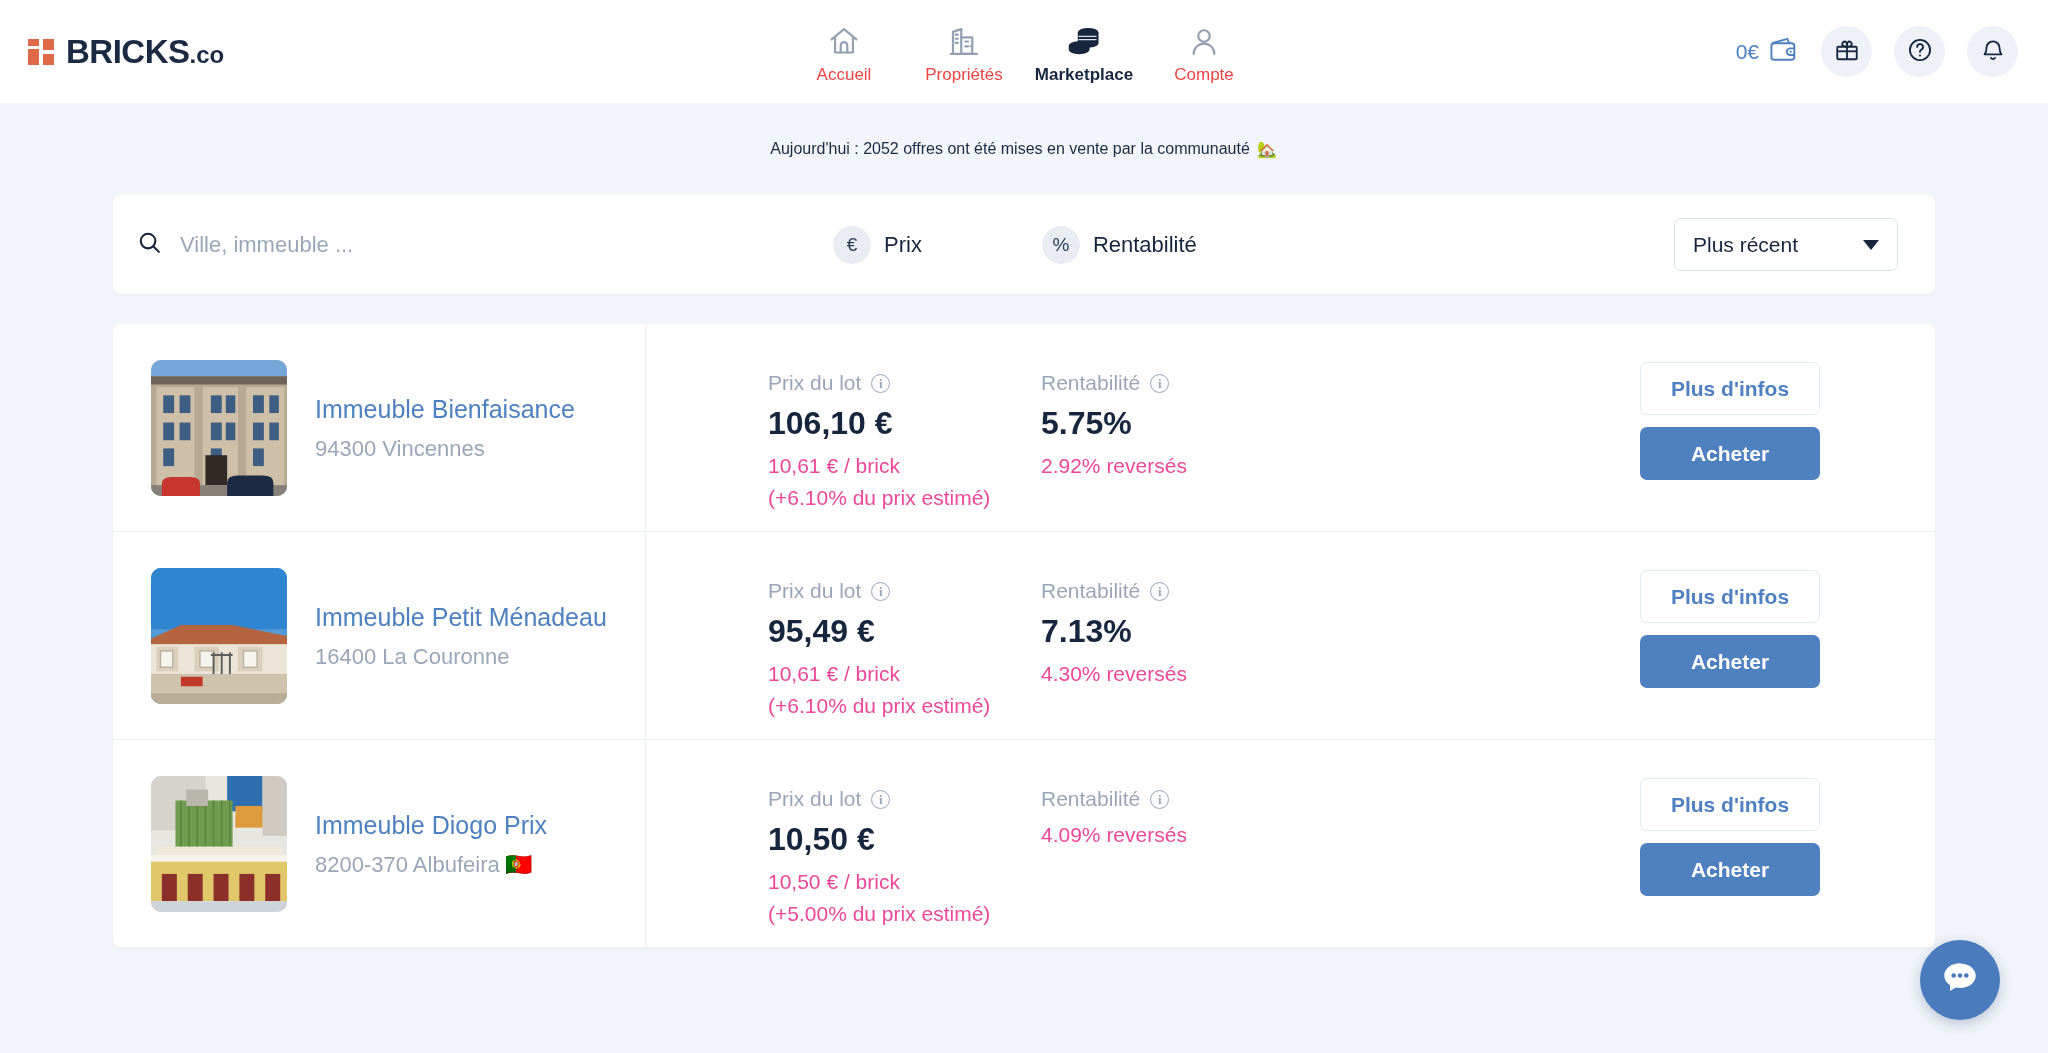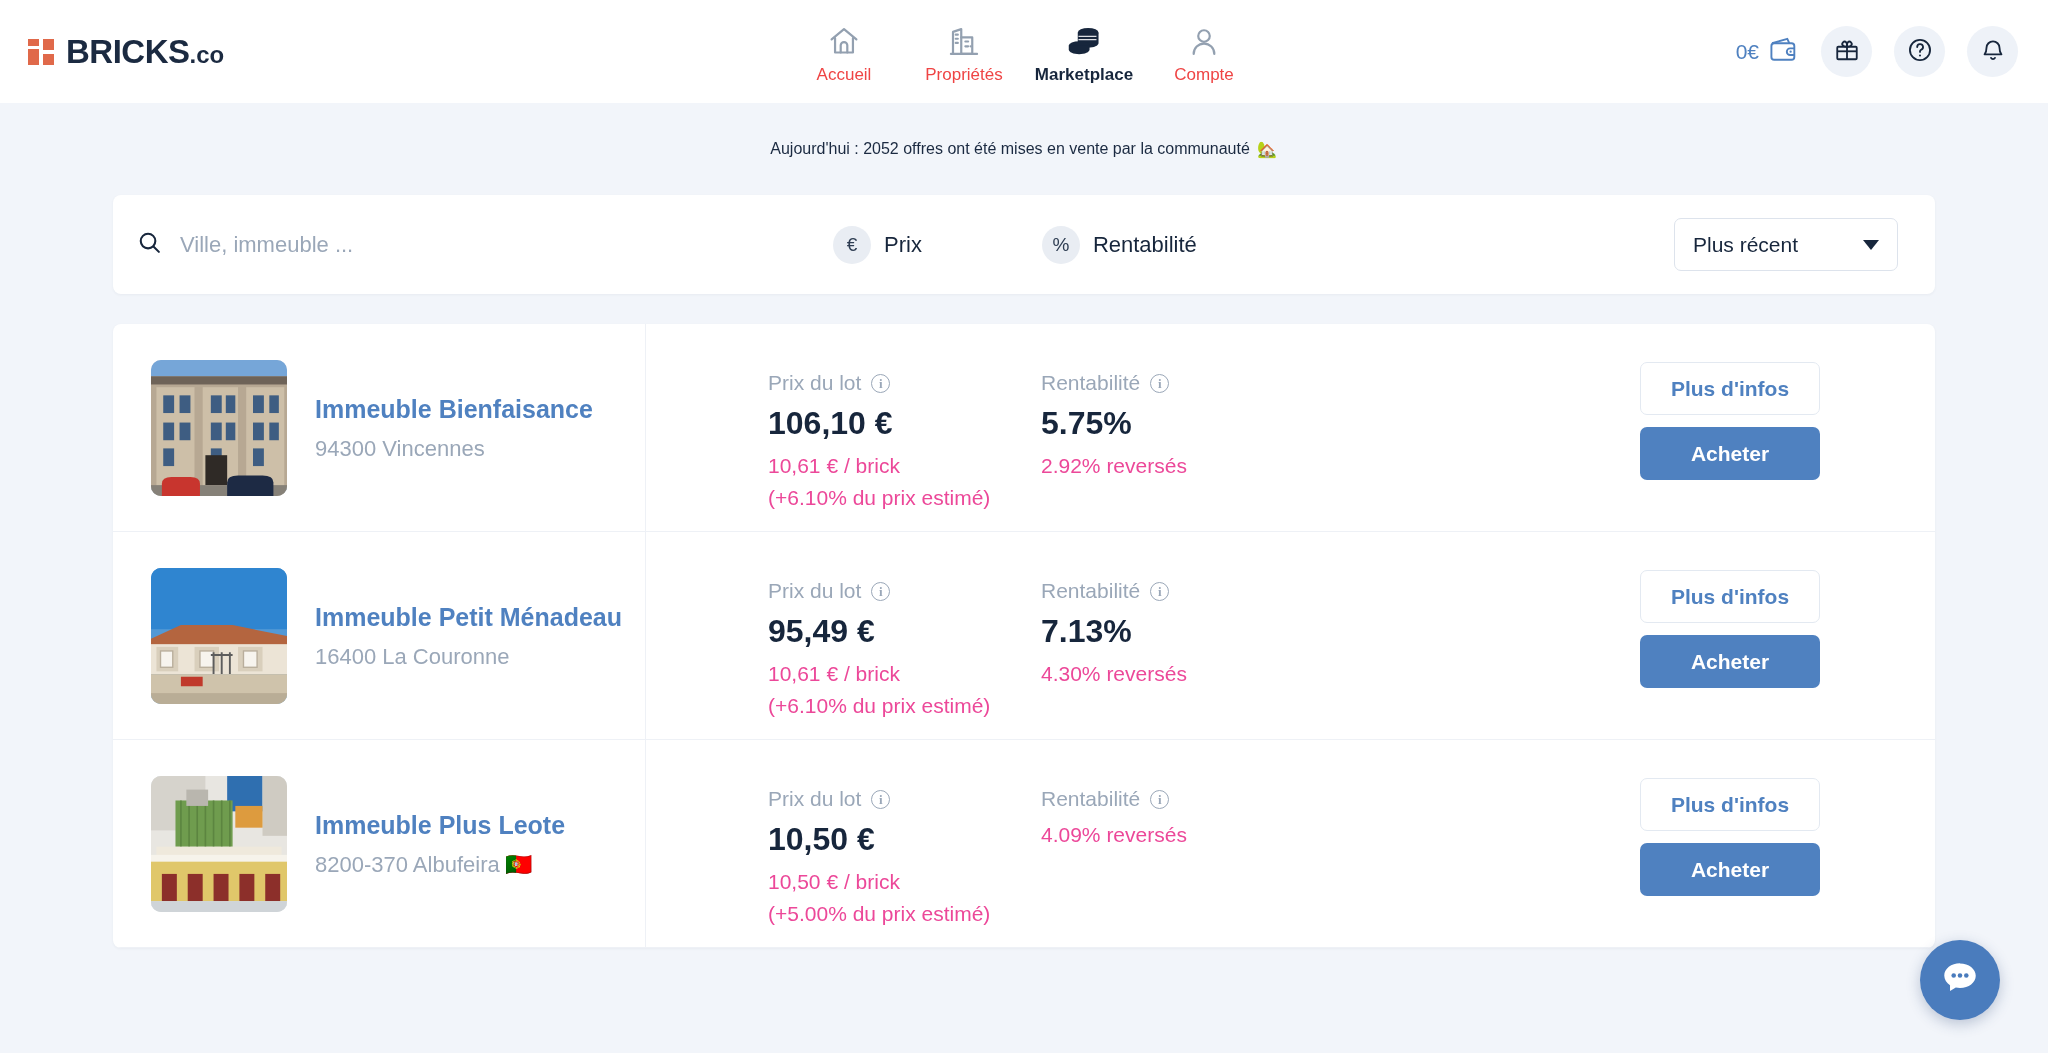--- a/index.html
+++ b/index.html
@@ -152,21 +152,21 @@
     border-right: 1px solid #eef1f6;
   }
   .thumb {
     width: 136px; height: 136px; border-radius: 10px;
     flex: 0 0 136px;
     overflow: hidden;
     background: #c9d3de;
   }
   .thumb svg { display: block; width: 100%; height: 100%; }
   .prop-title {
-    font-size: 25px; font-weight: 700; color: #4f81c0;
+    font-size: 25px; font-weight: 400; color: #4f81c0;
     cursor: pointer; line-height: 1.35;
   }
   .prop-sub {
     font-size: 22px; color: #9aa7b8; margin-top: 9px;
   }
 
   .col-metric {
     padding-top: 47px;
   }
   .col-price { flex: 0 0 395px; padding-left: 122px; }
@@ -528,21 +528,21 @@
               <rect x="27" y="72" width="11" height="20"></rect>
               <rect x="46" y="72" width="11" height="20"></rect>
               <rect x="65" y="72" width="11" height="20"></rect>
               <rect x="84" y="72" width="11" height="20"></rect>
             </g>
             <rect x="0" y="92" width="100" height="8" fill="#cfd4d8"></rect>
             <rect x="0" y="58" width="100" height="5" fill="#f6f3eb"></rect>
           </svg>
         </div>
         <div>
-          <div class="prop-title">Immeuble Plus Leote</div>
+          <div class="prop-title">Immeuble Diogo Prix</div>
           <div class="prop-sub">
             <span>8200-370 Albufeira</span> <span>🇵🇹</span>
           </div>
         </div>
       </div>
 
       <div class="col-metric col-price">
         <div class="metric-head">
           <span>Prix du lot</span>
           <span class="info-ico">i</span>

